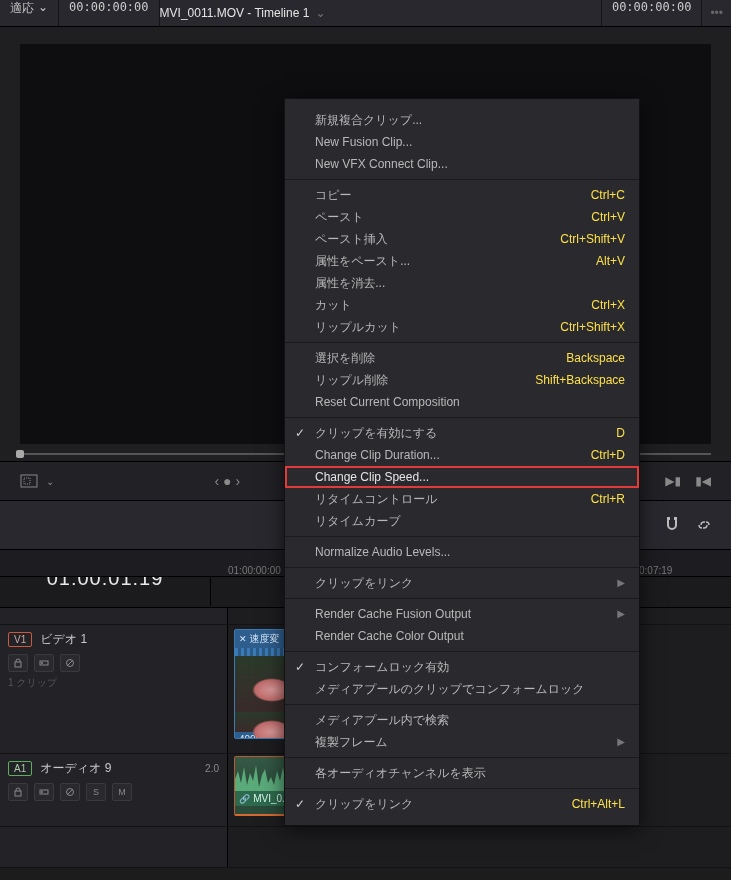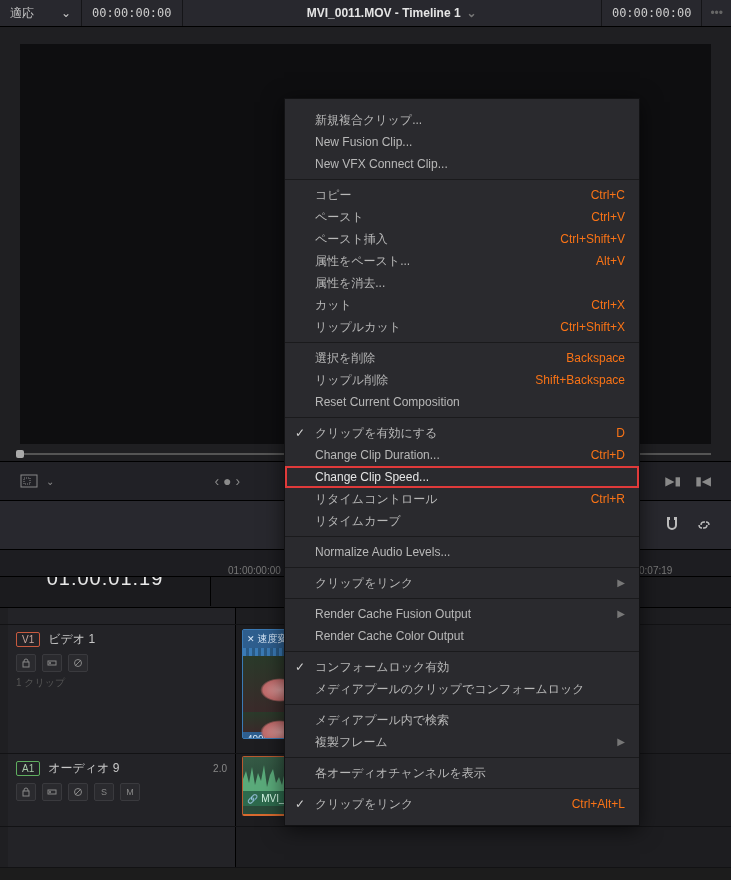--- a/index.html
+++ b/index.html
@@ -1,20 +1,20 @@
 <!DOCTYPE html>
 <html><head>
 <meta charset="utf-8">
 <style>
   html,body{margin:0;padding:0;background:#fff;font-family:"Helvetica Neue",Arial,"Hiragino Kaku Gothic ProN","Yu Gothic",sans-serif;font-size:12px;color:#c8c8c8;}
   .frame{width:731px;height:880px;background:#1c1c1c;position:relative;overflow:hidden;}
   
   .topbar{height:26px;background:#28282e;border-bottom:1px solid #000;display:flex;align-items:center;}
-  .tb-seg{padding:0 10px;height:26px;display:flex;align-items:center;border-right:1px solid #151518;gap:23px;}
-  .tb-title{flex:1;text-align:center;color:#e5e5e5;font-weight:bold;}
+  .tb-seg{padding:0 10px;height:26px;display:flex;border-right:1px solid #151518;}
+  .tb-title{flex:1;text-align:left;color:#e5e5e5;}
   .tb-title span.chev{color:#777;margin-left:6px;}
   .tb-tc{color:#ccc;font-family:monospace;padding:0 10px;}
   .tb-dots{color:#666;padding:0 8px;}
   
   .viewer{height:434px;background:#1f1f22;position:relative;border-bottom:1px solid #000;display:flex;align-items:center;justify-content:center;}
   .viewer-canvas{width:691px;height:400px;background:#0e0e10;margin:0 20px;}
   .scrub{position:absolute;left:20px;right:20px;bottom:6px;height:2px;background:#555;}
   .scrub-knob{width:8px;height:8px;background:#aaa;position:absolute;left:-4px;top:-3px;border-radius:2px;}
   
   .transport{height:38px;background:#212126;border-bottom:1px solid #000;display:flex;align-items:center;padding:0 20px;color:#8a8a8a;}
@@ -28,21 +28,21 @@
   .toolrow .spacer{flex:1;}
   .toolrow .tool{width:22px;height:22px;display:flex;align-items:center;justify-content:center;color:#aaa;}
   .magnet{color:#bbb;}
   
   .ruler{height:26px;background:#1d1d21;border-bottom:1px solid #000;display:flex;align-items:flex-end;padding:0 0 0 228px;color:#777;font-size:10px;position:relative;}
   .bigtc{position:absolute;left:0;top:0;width:210px;height:56px;background:#1b1b1e;border-right:1px solid #000;display:flex;align-items:center;justify-content:center;color:#e8e8e8;font-size:20px;letter-spacing:1px;}
   .rlabel{width:120px;}
   
   .timeline{position:relative;background:#1f1f22;}
   .track{display:flex;border-bottom:1px solid #121214;}
-  .thead{width:228px;background:#232327;padding:6px 8px;box-sizing:border-box;border-right:1px solid #000;margin-left:8px;}
+  .thead{width:228px;background:#232327;padding:6px 8px;box-sizing:border-box;border-right:1px solid #000;}
   .thead .row1{display:flex;align-items:center;gap:8px;}
   .trk-tag{border:1px solid #c85a3f;color:#c8a89f;font-size:10px;padding:1px 5px;border-radius:2px;}
   .trk-tag.a{border-color:#5fae5f;color:#a8c8a8;}
   .trk-name{color:#c8c8c8;}
   .trk-pan{margin-left:auto;color:#888;font-size:10px;}
   .thead .row2{display:flex;align-items:center;gap:6px;margin-top:6px;}
   .sq{width:18px;height:16px;border:1px solid #3a3a3e;border-radius:2px;display:flex;align-items:center;justify-content:center;font-size:9px;color:#888;background:#2a2a2e;}
   .sq svg{display:block;}
   .tsub{color:#555;font-size:10px;margin-top:4px;}
   .tbody{flex:1;position:relative;background:#1d1d20;}
@@ -60,21 +60,21 @@
   .clip-a .wave svg{position:absolute;left:0;bottom:0;}
   .clip-a .ftr{background:#2d6a4d;color:#d8f8e8;font-size:10px;padding:2px 4px;display:flex;align-items:center;gap:3px;}
   .playhead{position:absolute;left:320px;top:0;bottom:0;width:1px;background:#d86a2f;}
   .playhead::before{content:'';position:absolute;top:-8px;left:-5px;border:5px solid transparent;border-top:8px solid #d86a2f;}
   
   .ctx{position:absolute;left:284px;top:98px;width:354px;background:#2a2a2e;border:1px solid #121214;box-shadow:0 4px 20px rgba(0,0,0,.6);padding:6px 0;}
   .ctx .grp{padding:4px 0;}
   .ctx .sep{height:1px;background:#1a1a1c;margin:0;}
   .ctx .item{display:flex;align-items:center;padding:3px 14px 3px 30px;color:#b8b8b8;position:relative;line-height:16px;font-size:12px;}
   .ctx .item.hi{outline:2px solid #e03a3a;outline-offset:-2px;color:#e5e5e5;}
-  .ctx .item .sc{margin-left:auto;color:#f97316;}
+  .ctx .item .sc{margin-left:auto;color:#fde047;}
   .ctx .item .sub{margin-left:auto;color:#777;font-size:10px;}
   .ctx .item.check::before{content:'✓';position:absolute;left:10px;color:#ccc;}
 </style>
 </head>
 <body>
 
 <div class="frame">
 
   <div class="topbar">
     <div class="tb-seg">

